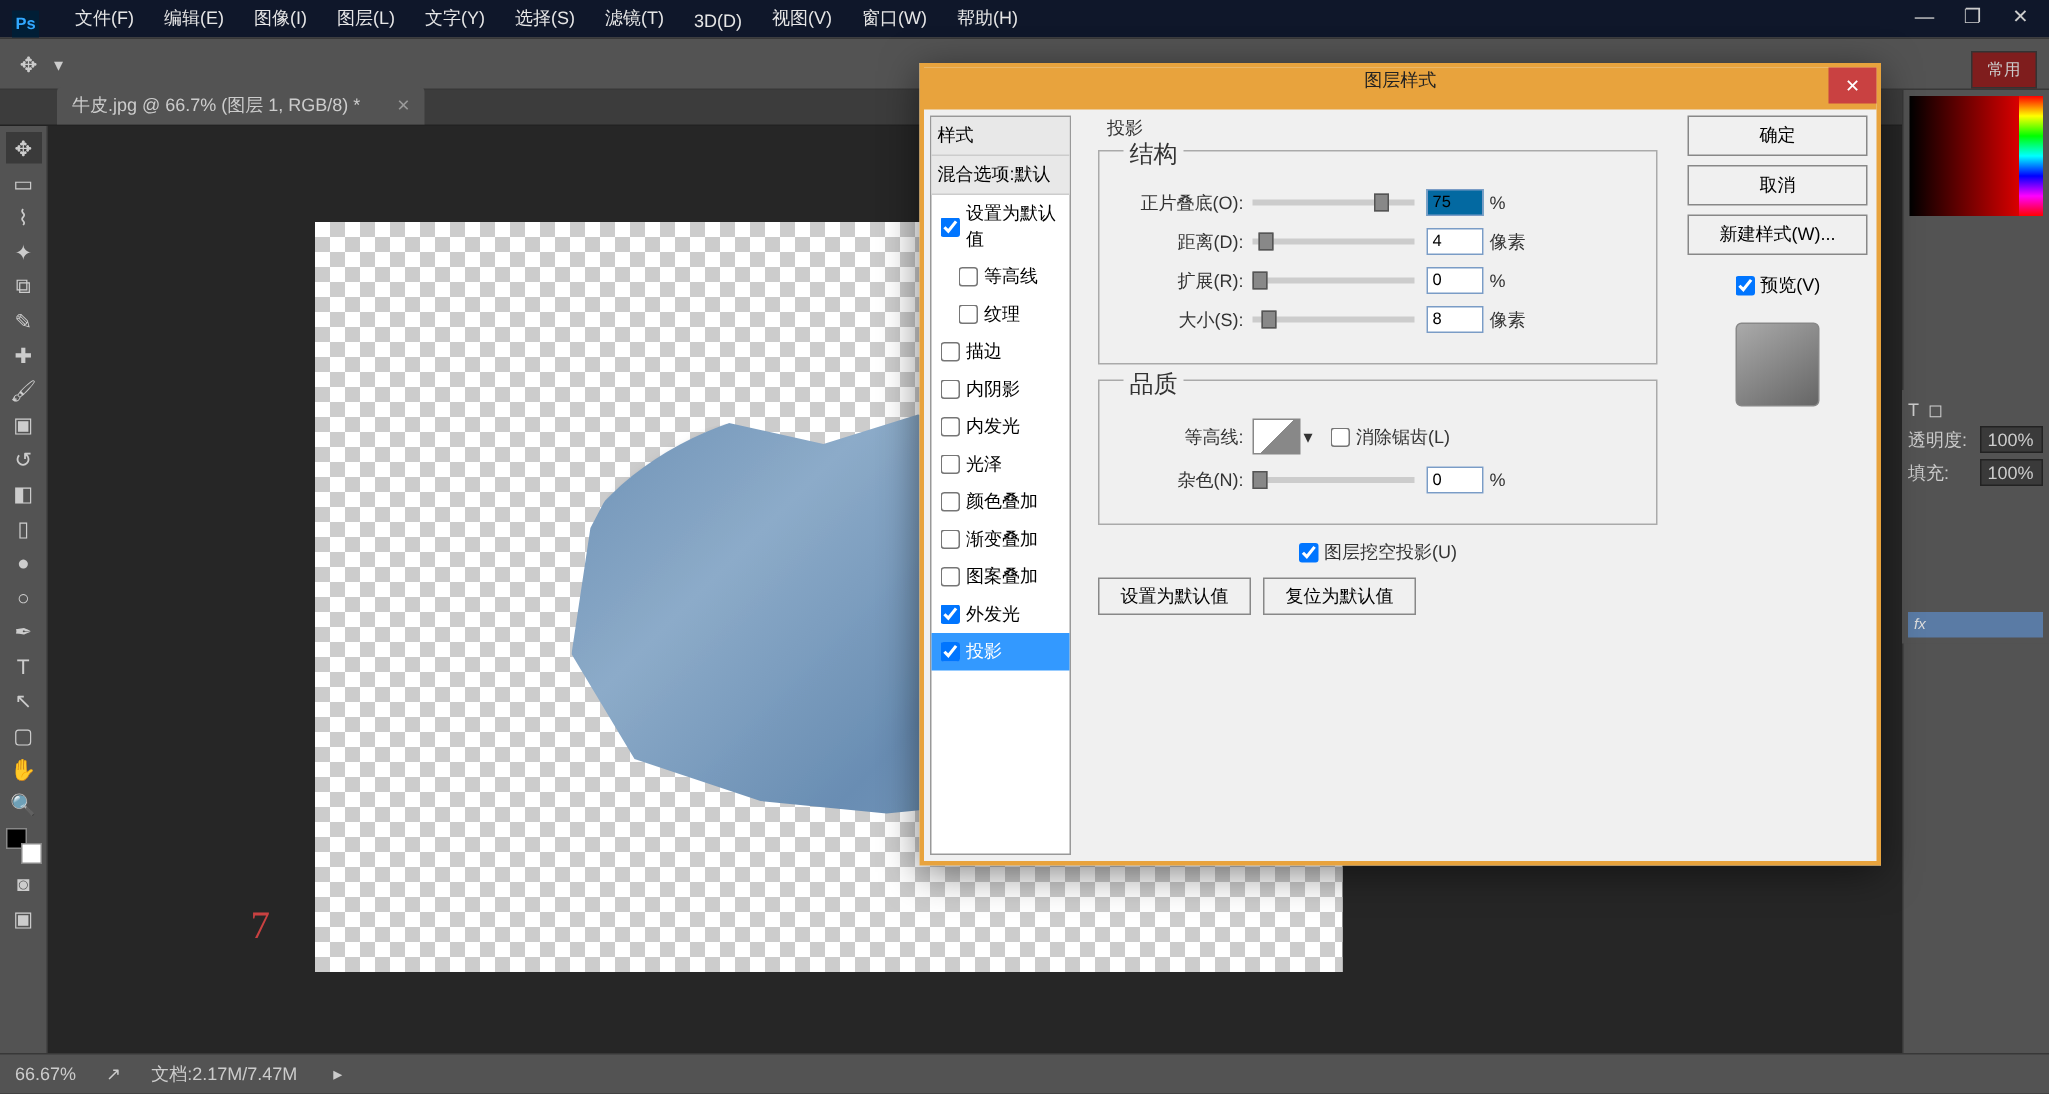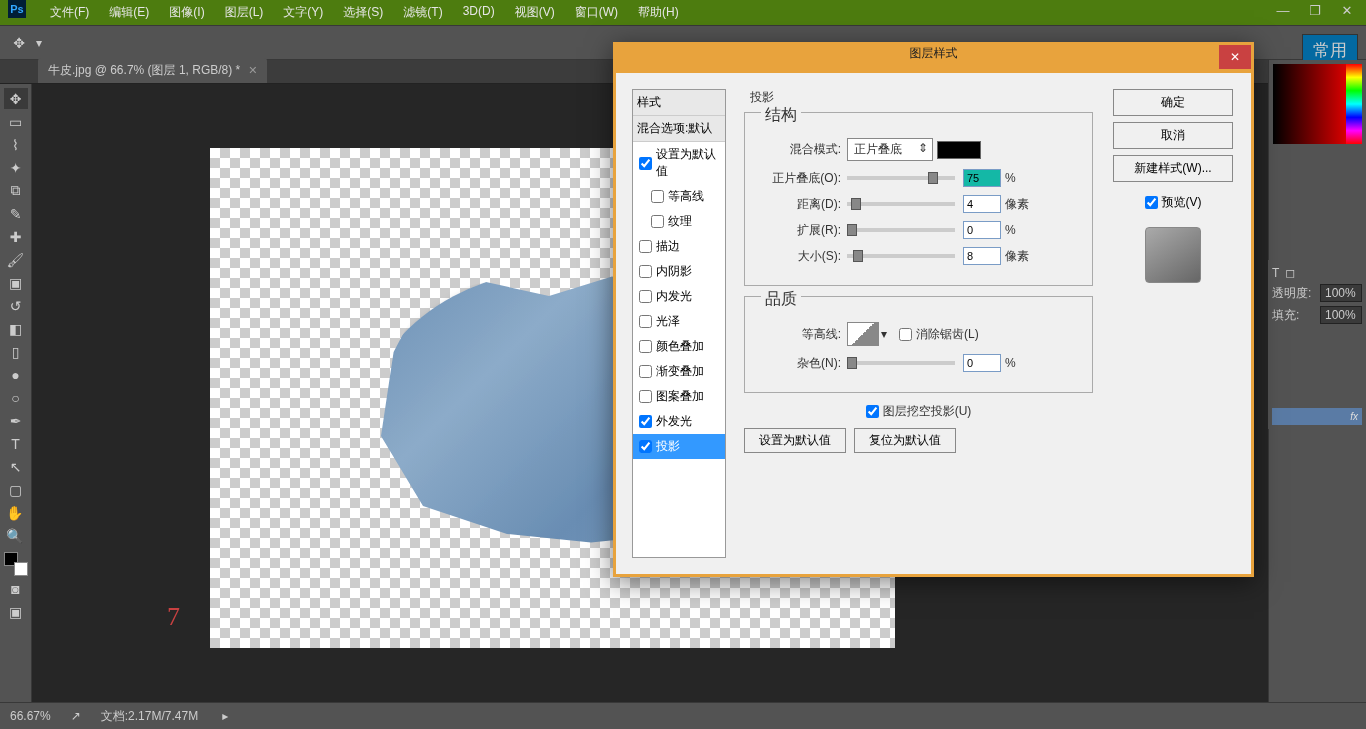--- a/index.html
+++ b/index.html
@@ -1,78 +1,78 @@
 <!DOCTYPE html>
 <html><head>
 <meta charset="utf-8">
 <style>
 *{margin:0;padding:0;box-sizing:border-box;font-family:"Microsoft YaHei",Arial,sans-serif;font-size:12px;user-select:none}
 body{width:1366px;height:729px;background:#535353;overflow:hidden;position:relative}
-.menubar{height:25px;background:#4d7c0f;display:flex;align-items:flex-start;padding-left:8px;color:#e6e6e6}
+.menubar{height:25px;background:#0f172a;display:flex;align-items:flex-end;padding-left:8px;color:#e6e6e6}
 .ps-logo{width:18px;height:18px;background:#001e36;color:#31a8ff;display:flex;align-items:center;justify-content:center;font-weight:bold;font-size:11px;margin-right:14px}
 .menu-item{padding:4px 10px;cursor:pointer;font-size:12px}
 .win-controls{position:absolute;right:5px;top:0;display:flex;gap:4px}
 .win-btn{width:28px;height:20px;display:flex;align-items:center;justify-content:center;color:#ccc;font-size:13px}
 .options-bar{height:35px;background:#535353;border-top:1px solid #383838;border-bottom:1px solid #383838;display:flex;align-items:center;padding-left:8px;color:#ccc}
 .move-icon{width:22px;height:22px;display:flex;align-items:center;justify-content:center;font-size:14px}
 .tab-bar{height:24px;background:#3c3c3c;border-bottom:1px solid #222;display:flex;align-items:flex-end;padding-left:38px}
-.doc-tab{background:#535353;color:#ccc;padding:4px 10px;border-top-left-radius:3px;border-top-right-radius:3px;font-size:11px;display:flex;align-items:center;gap:8px}
+.doc-tab{background:#535353;color:#ccc;padding:4px 10px;border-top-left-radius:3px;border-top-right-radius:3px;font-size:11px;display:flex;align-items:center;gap:24px}
 .tab-close{color:#999;font-size:11px}
 .workspace{position:absolute;left:0;top:84px;right:0;bottom:27px;display:flex}
 .toolbox{width:32px;background:#535353;border-right:1px solid #383838;display:flex;flex-direction:column;align-items:center;padding-top:4px;gap:2px}
 .tool{width:24px;height:21px;display:flex;align-items:center;justify-content:center;color:#ccc;font-size:14px;cursor:pointer}
 .tool.active{background:#3a3a3a}
 .fg-bg{position:relative;width:24px;height:24px;margin-top:4px}
 .fg{position:absolute;width:14px;height:14px;background:#000;border:1px solid #888;top:0;left:0}
 .bg{position:absolute;width:14px;height:14px;background:#fff;border:1px solid #888;bottom:0;right:0}
 .canvas-area{flex:1;background:#262626;position:relative;overflow:hidden}
 .canvas{position:absolute;left:178px;top:64px;width:685px;height:500px;background-image:linear-gradient(45deg,#ccc 25%,transparent 25%),linear-gradient(-45deg,#ccc 25%,transparent 25%),linear-gradient(45deg,transparent 75%,#ccc 75%),linear-gradient(-45deg,transparent 75%,#ccc 75%);background-size:20px 20px;background-position:0 0,0 10px,10px -10px,-10px 0;background-color:#fff}
 .denim{position:absolute;left:150px;top:120px;width:420px;height:280px;background:linear-gradient(135deg,#6b8cae,#8ba7c2,#6b8cae,#7d9bb9);filter:contrast(1.1);border-radius:50% 50% 50% 50%/60% 60% 40% 40%;clip-path:polygon(15% 10%,30% 5%,45% 10%,60% 3%,75% 8%,90% 15%,95% 45%,90% 75%,75% 95%,55% 98%,35% 95%,15% 85%,5% 60%,8% 30%);box-shadow:4px 4px 8px rgba(0,0,0,0.5)}
 .red-7{position:absolute;left:135px;top:518px;color:#c94141;font-size:26px;font-family:serif}
 .right-panels{width:98px;background:#535353;border-left:1px solid #383838;position:absolute;right:0;top:60px;bottom:27px}
 .color-panel{height:120px;padding:4px;position:relative}
 .color-swatch{width:86px;height:80px;background:linear-gradient(to right,#000,#f00);margin-bottom:2px}
 .hue-strip{position:absolute;right:4px;top:4px;width:16px;height:80px;background:linear-gradient(to bottom,#f00,#ff0,#0f0,#0ff,#00f,#f0f,#f00)}
 .layers-panel{position:absolute;right:0;top:200px;width:98px;background:#535353;padding:4px}
 .opacity-row{display:flex;align-items:flex-end;color:#ccc;font-size:11px;padding:2px 0}
 .opacity-val{background:#3a3a3a;border:1px solid #222;padding:1px 4px;margin-left:auto;width:42px}
-.layer-row{background:#5a7ba5;color:#ddd;padding:3px 4px;font-size:11px;margin-top:2px;display:flex;align-items:center;justify-content:flex-end}
+.layer-row{background:#5a7ba5;color:#ddd;padding:3px 4px;font-size:11px;margin-top:2px;display:flex;align-items:center;justify-content:flex-start}
 .fx-badge{font-style:italic;font-size:10px}
 .status-bar{position:absolute;bottom:0;left:0;right:0;height:27px;background:#535353;border-top:1px solid #383838;display:flex;align-items:center;color:#ccc;padding-left:10px;gap:20px;font-size:11px}
 .dialog{position:absolute;left:613px;top:42px;width:641px;height:535px;background:#f0f0f0;border:3px solid #e8a33d;box-shadow:0 5px 25px rgba(0,0,0,0.5)}
 .dlg-title{height:28px;background:#e8a33d;display:flex;align-items:flex-start;justify-content:center;color:#222;font-size:13px;position:relative}
 .dlg-close{position:absolute;right:0;top:0;width:32px;height:24px;background:#c94141;color:#fff;display:flex;align-items:center;justify-content:center;font-size:12px}
-.dlg-body{display:flex;height:calc(100% - 28px);padding:16px;gap:10px}
+.dlg-body{display:flex;height:calc(100% - 28px);padding:4px;gap:10px}
 .styles-col{width:94px;border:1px solid #999;background:#fff}
 .style-group-title{background:#e8e8e8;padding:4px;font-size:12px;border-bottom:1px solid #ccc}
 .style-item{padding:4px 6px;font-size:12px;display:flex;align-items:center;gap:4px;cursor:pointer}
 .style-item input{margin:0}
 .style-item.selected{background:#3399ff;color:#fff}
 .settings-col{flex:1;padding:0 8px}
 .fieldset{border:1px solid #aaa;margin-bottom:10px;padding:10px 10px 12px}
 .fieldset-label{font-size:16px;color:#333;margin-left:6px;margin-bottom:6px;position:relative;top:-18px;background:#f0f0f0;display:inline-block;padding:0 4px}
 .group-title{font-size:12px;color:#333;margin-left:6px;margin-bottom:6px}
 .form-row{display:flex;align-items:center;margin-bottom:8px;font-size:12px;color:#333}
 .form-label{width:86px;text-align:right;margin-right:6px}
 .slider{flex:0 0 108px;height:4px;background:#ccc;position:relative;margin-right:8px}
 .slider-thumb{position:absolute;top:-4px;width:10px;height:12px;background:#888;border:1px solid #555}
 .num-input{width:38px;border:1px solid #7a9cc6;padding:2px 3px;font-size:11px;text-align:left;background:#fff}
-.num-input.hl{background:#14b8a6}
+.num-input.hl{background:#0369a1}
 .unit{margin-left:4px}
 .dropdown{border:1px solid #888;padding:2px 30px 2px 6px;background:#fff;font-size:12px;position:relative}
 .color-chip{width:44px;height:18px;background:#000;border:1px solid #666;margin-left:4px}
 .angle-dial{width:32px;height:32px;border:1px solid #888;border-radius:50%;background:#fff;position:relative;margin-right:8px}
 .angle-line{position:absolute;left:50%;top:50%;width:12px;height:1px;background:#333;transform-origin:left;transform:rotate(-139deg)}
 .contour-chip{width:32px;height:24px;border:1px solid #888;background:linear-gradient(135deg,#fff 50%,#888 50%)}
 .btn-row{display:flex;gap:8px;margin-top:8px;}
 .ps-btn{border:1px solid #888;background:#f0f0f0;padding:3px 14px;font-size:12px;cursor:pointer}
 .right-col{width:124px;display:flex;flex-direction:column;gap:6px;align-items:center}
 .big-btn{width:120px;border:1px solid #888;background:#f0f0f0;padding:4px 0;text-align:center;font-size:12px;cursor:pointer}
 .preview-box{width:56px;height:56px;border:1px solid #888;background:linear-gradient(145deg,#aaa,#666);margin-top:10px;border-radius:4px}
-.workspace-switcher{position:absolute;right:8px;top:34px;background:#0369a1;color:#ccc;font-size:17px;padding:4px 10px;border:1px solid #333}
+.workspace-switcher{position:absolute;right:8px;top:34px;background:#7f1d1d;color:#ccc;font-size:11px;padding:4px 10px;border:1px solid #333}
 </style>
 </head>
 <body>
 
 <div class="menubar">
   <div class="ps-logo">Ps</div>
   <div class="menu-item">文件(F)</div>
   <div class="menu-item">编辑(E)</div>
   <div class="menu-item">图像(I)</div>
   <div class="menu-item">图层(L)</div>
@@ -232,25 +232,20 @@
           <span>投影</span>
         </div>
     </div>
 
     <div class="settings-col">
       <div class="group-title">投影</div>
       <div class="fieldset">
         <div class="fieldset-label">结构</div>
         <div style="margin-top:-12px">
         <div class="form-row">
-          <span class="form-label">混合模式:</span>
-          <span class="dropdown"><span>正片叠底</span><span style="position:absolute;right:4px">⇕</span></span>
-          <div class="color-chip"></div>
-        </div>
-        <div class="form-row">
           <span class="form-label">正片叠底(O):</span>
           <div class="slider">
                 <div class="slider-thumb" style="left:75%"></div>
               </div>
           <input class="num-input hl" value="75" style="">
           <span class="unit">%</span>
         </div>
         <div class="form-row">
           <span class="form-label">距离(D):</span>
           <div class="slider">

